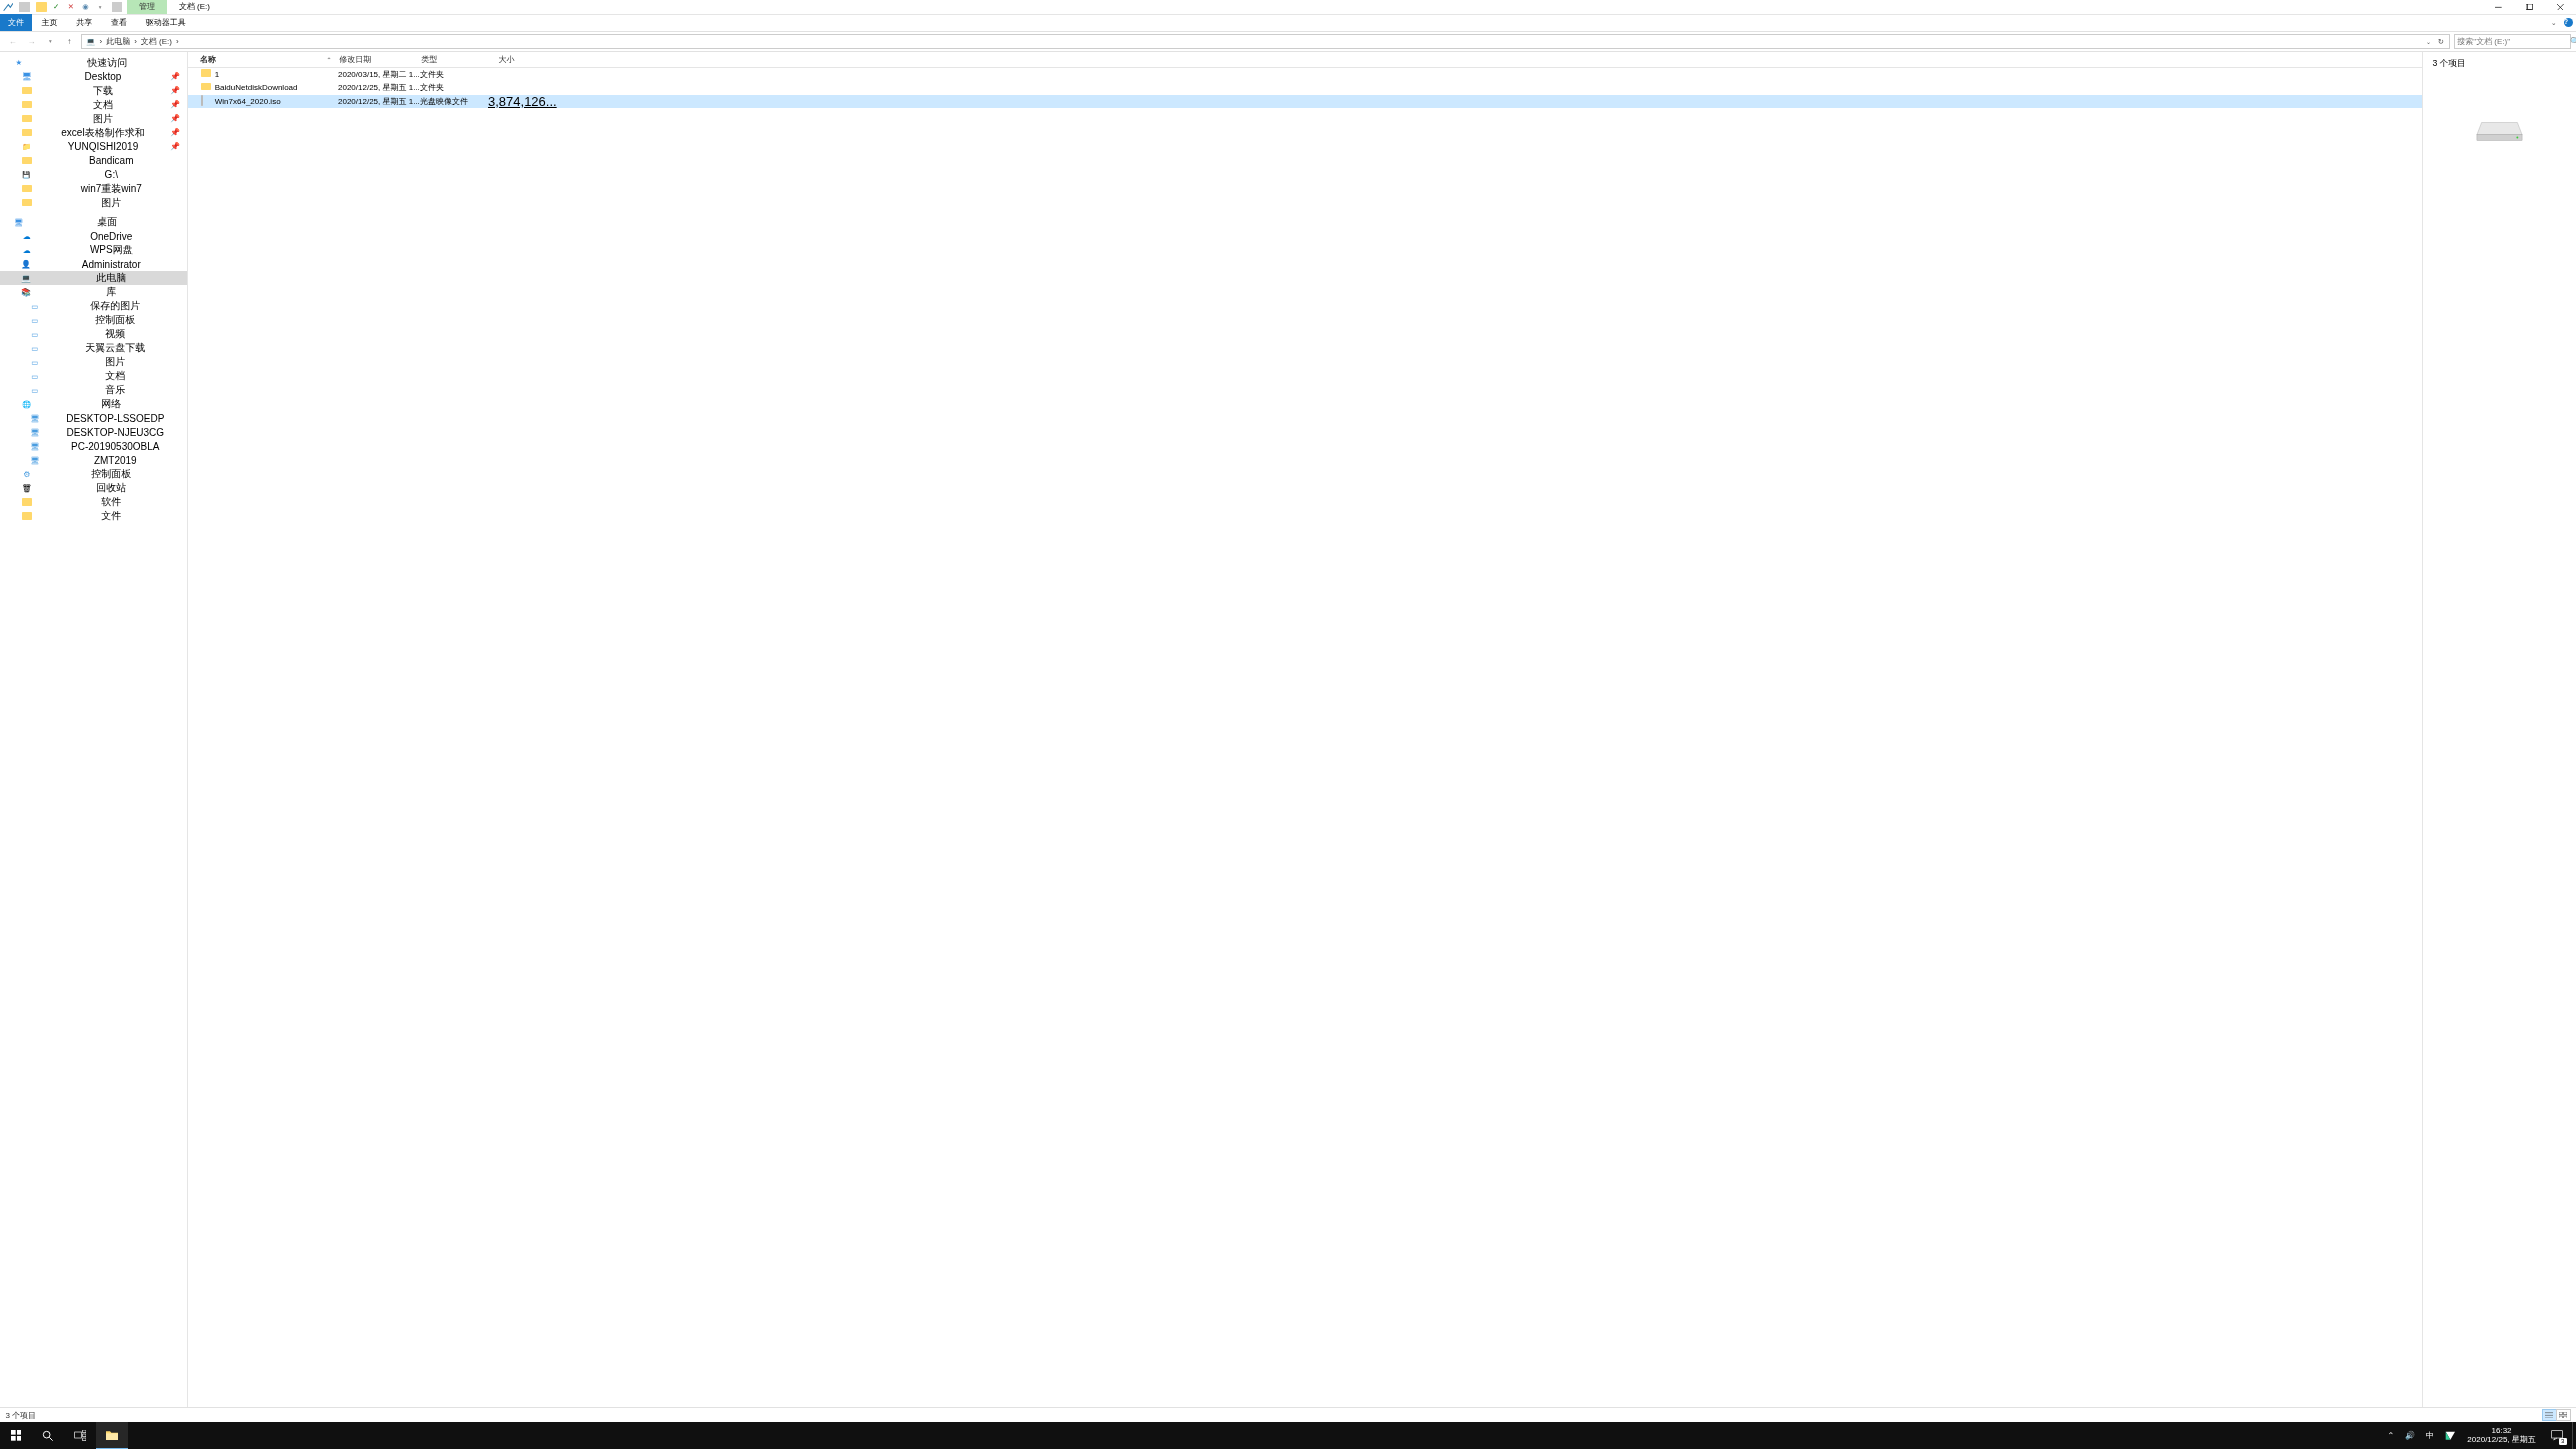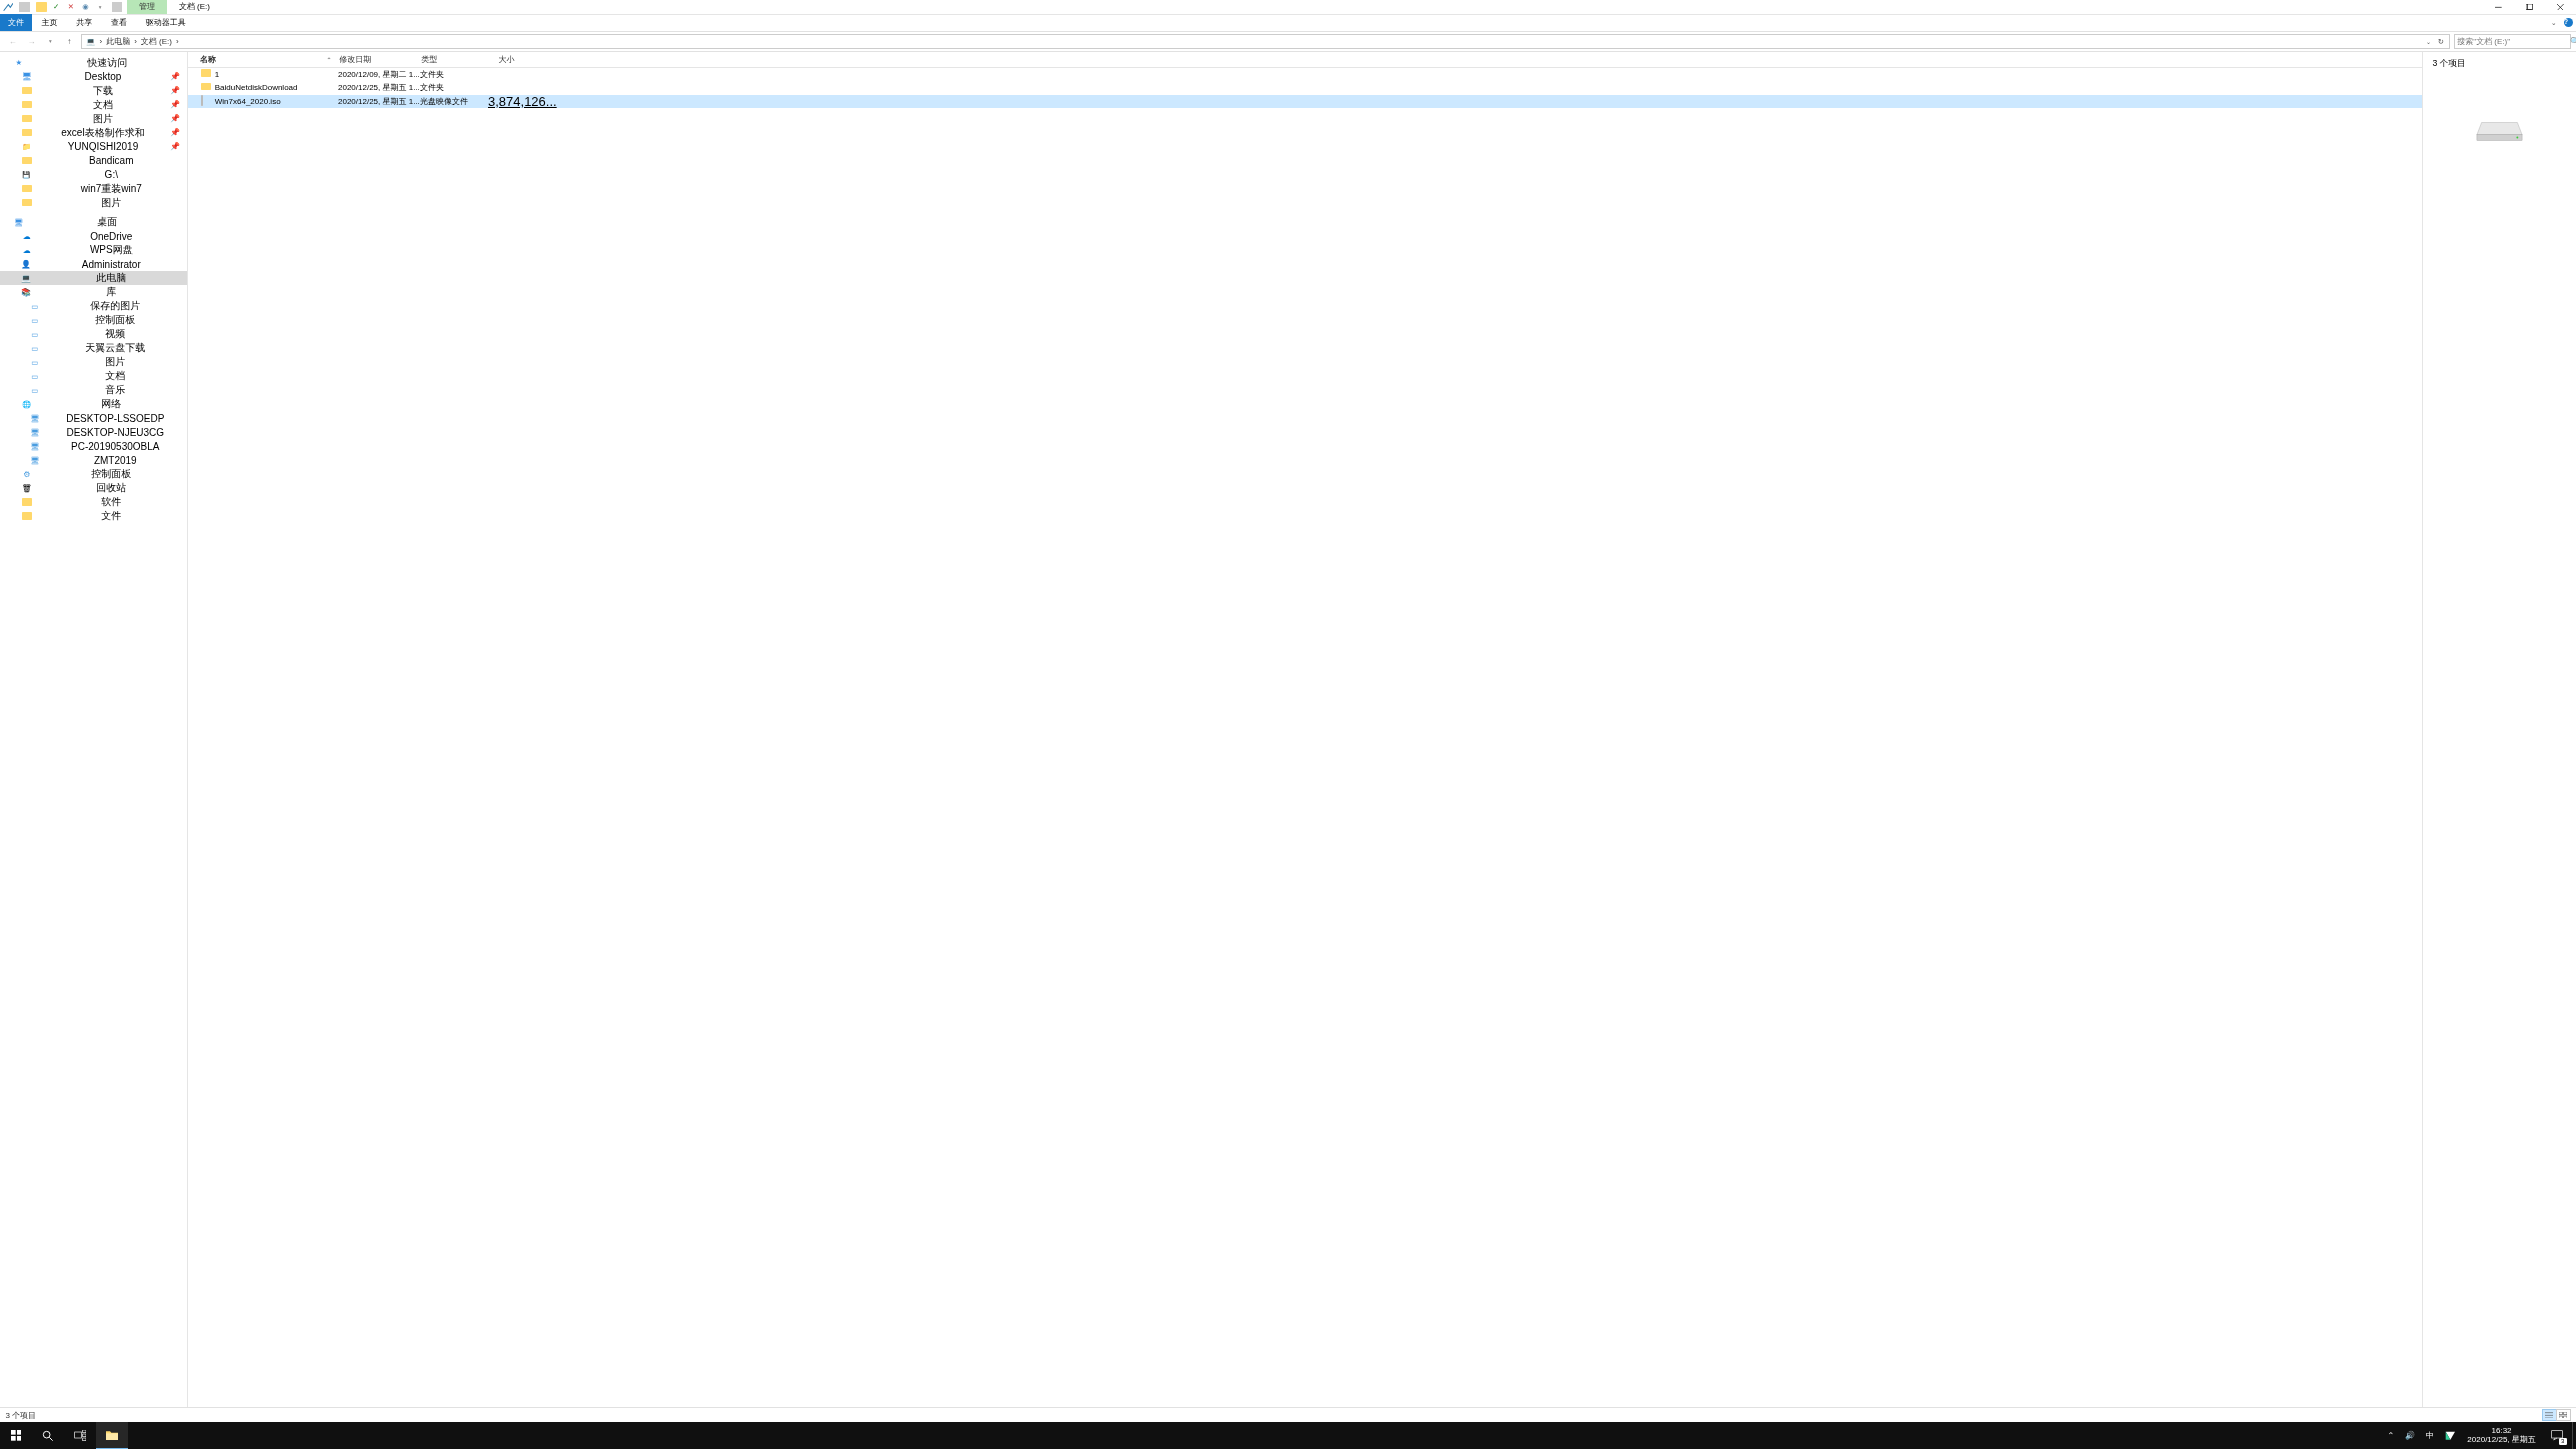--- a/index.html
+++ b/index.html
@@ -386,21 +386,21 @@
         <div class="col-date">修改日期</div>
         <div class="col-type">类型</div>
         <div class="col-size">大小</div>
       </div>
       <div class="file-list" id="file-list">
           <div class="file-row ">
        <div class="fname">
          <span class="ficon"><span class="ico-folder"></span></span>
          <span>1</span>
        </div>
-       <div class="fdate">2020/12/09, 星期二 1...</div>
+       <div class="fdate">2020/03/15, 星期二 1...</div>
        <div class="ftype">文件夹</div>
        <div class="fsize"></div>
      </div>
           <div class="file-row ">
        <div class="fname">
          <span class="ficon"><span class="ico-folder"></span></span>
          <span>BaiduNetdiskDownload</span>
        </div>
        <div class="fdate">2020/12/25, 星期五 1...</div>
        <div class="ftype">文件夹</div>

